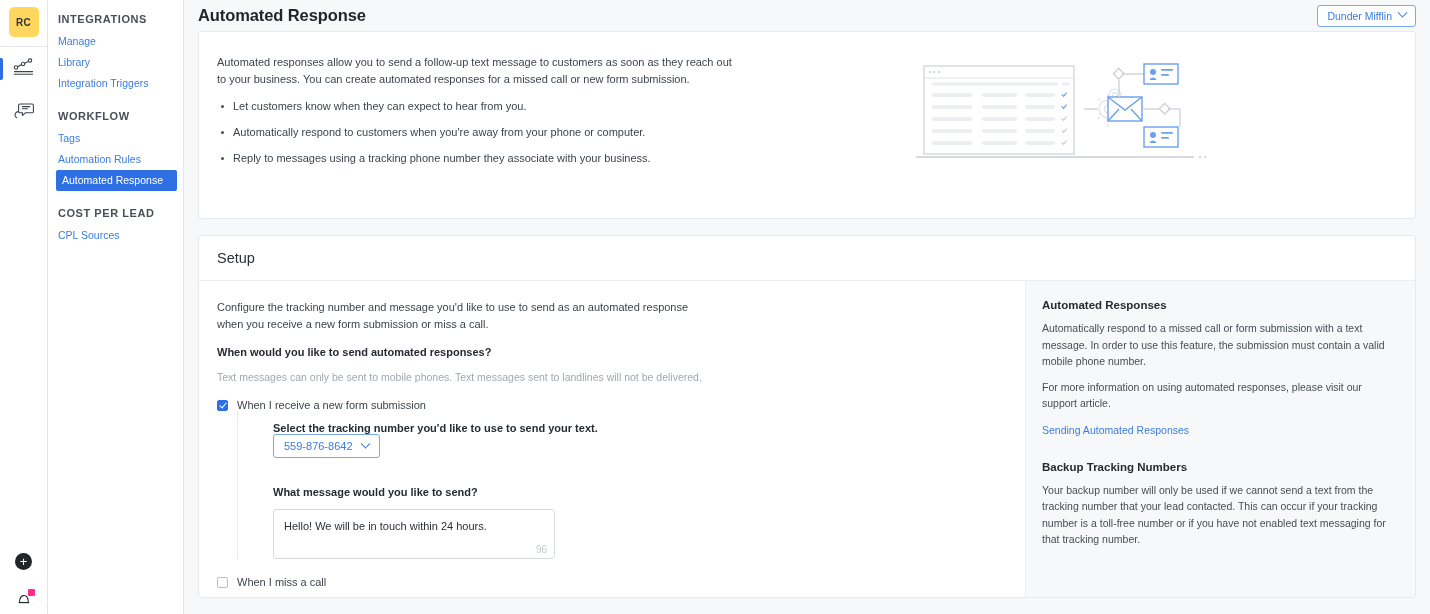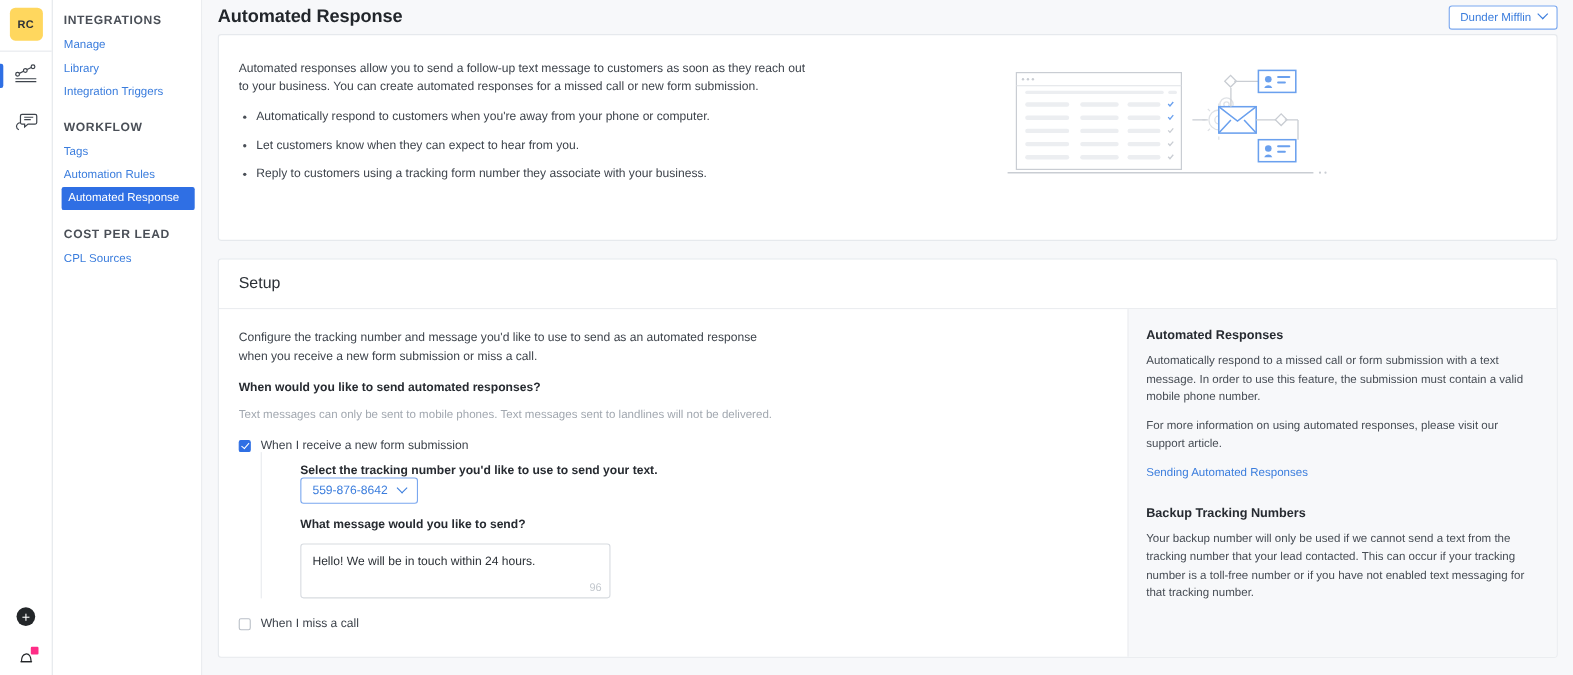--- a/index.html
+++ b/index.html
@@ -256,23 +256,23 @@
         <span class="chev"></span>
       </div>
     </div>
 
     <div class="scroll">
 
       <div class="card intro">
         <div class="intro-text">
           <p class="intro-p">Automated responses allow you to send a follow-up text message to customers as soon as they reach out to your business. You can create automated responses for a missed call or new form submission.</p>
           <ul class="intro-list">
+            <li>Let customers know when they can expect to hear from you.</li>
             <li>Automatically respond to customers when you're away from your phone or computer.</li>
-            <li>Let customers know when they can expect to hear from you.</li>
-            <li>Reply to customers using a tracking form number they associate with your business.</li>
+            <li>Reply to messages using a tracking phone number they associate with your business.</li>
           </ul>
         </div>
 
         <div class="illus">
           <svg width="310" height="100" viewBox="0 0 310 100" fill="none">
 
             <rect x="12" y="4" width="150" height="88" fill="#ffffff" stroke="#c9cdd3" stroke-width="1.1"></rect>
             <line x1="12" y1="16" x2="162" y2="16" stroke="#dfe2e6" stroke-width="1"></line>
             <circle cx="18" cy="10" r="1.1" fill="#c9cdd3"></circle>
               <circle cx="22.5" cy="10" r="1.1" fill="#c9cdd3"></circle>
@@ -364,21 +364,21 @@
             </div>
 
             <div class="indent">
               <div class="sub-label">Select the tracking number you'd like to use to send your text.</div>
 
               <div class="numsel">
                 <span>559-876-8642</span>
                 <span class="chev"></span>
               </div>
 
-              <div class="sub-label" style="margin-top:13px">What message would you like to send?</div>
+              <div class="sub-label" style="margin-top:28px">What message would you like to send?</div>
 
               <div class="msgbox">
                 <textarea style="">Hello! We will be in touch within 24 hours.</textarea>
                 <span class="counter">96</span>
               </div>
             </div>
 
             <div class="cbrow miss-row">
               <span class="cbox"></span>
               <span class="cblabel">When I miss a call</span>

